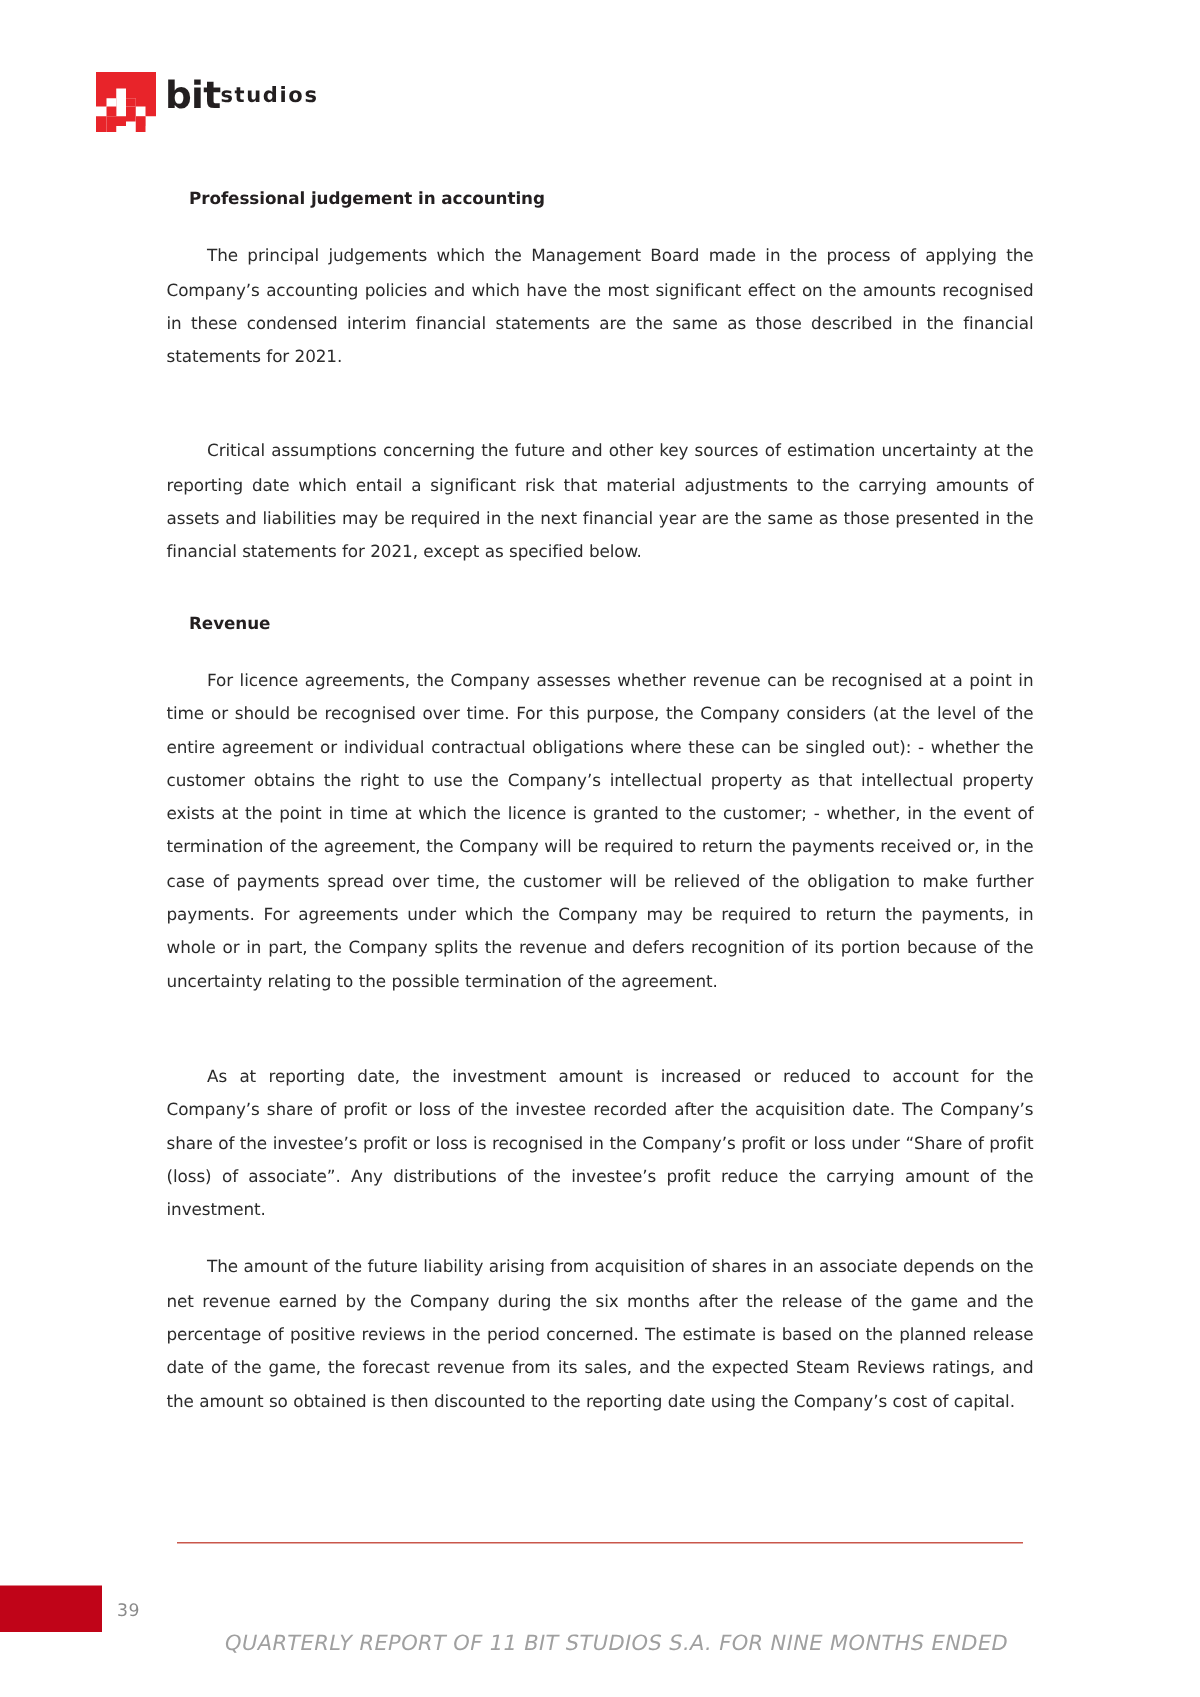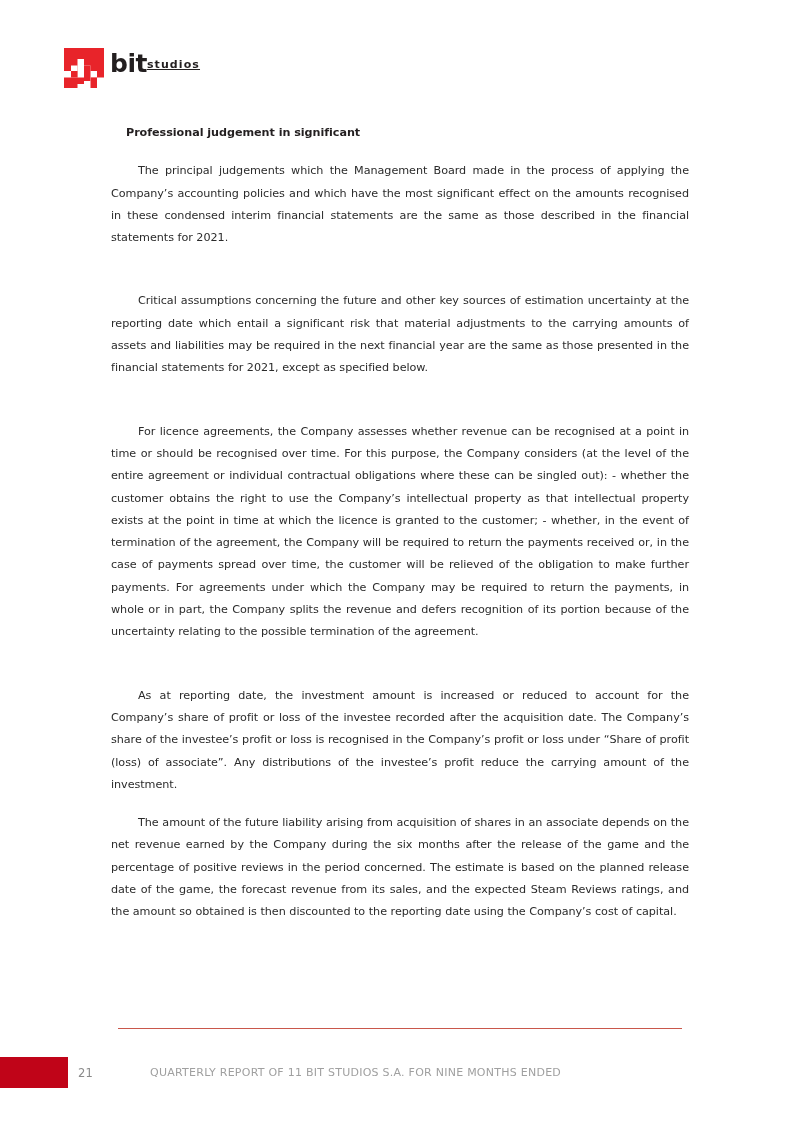--- a/index.html
+++ b/index.html
@@ -45,26 +45,25 @@
   #logo-word-bit {
     font-family: "DejaVu Sans", sans-serif;
     font-size: 25px;
     font-weight: 700;
     letter-spacing: -0.5px;
     color: #231f20;
     line-height: 0.92;
   }
   #logo-word-studios {
     font-family: "DejaVu Sans", sans-serif;
-    font-size: 11px;
+    font-size: 14px;
     font-weight: 700;
     letter-spacing: 1.1px;
     color: #231f20;
     margin-top: 1px;
-    text-decoration: underline;
   }
 
   
   #doc-body {
     position: absolute;
     left: 95px;
     top: 122px;
     width: 610px;
   }
   .doc-heading {
@@ -120,26 +119,27 @@
     left: 78px;
     top: 1066px;
     font-family: "DejaVu Sans", sans-serif;
     font-size: 11.5px;
     color: #8a8a8a;
     letter-spacing: 0.3px;
   }
   #footer-title {
     position: absolute;
     left: 150px;
-    top: 1066px;
+    top: 1088px;
     font-family: "DejaVu Sans", sans-serif;
-    font-size: 11px;
+    font-size: 14px;
     color: #a0a0a0;
     letter-spacing: 0.25px;
     white-space: nowrap;
+    font-style: italic;
   }
 </style>
 </head>
 <body>
 
 <div id="logo-block">
   <div id="logo-mark">
     <svg width="40" height="40" viewBox="0 0 40 40" aria-hidden="true">
       <path d="M0 0 H40 V40 H0 Z" fill="#e8242a"></path>
 
@@ -156,34 +156,35 @@
     </svg>
   </div>
   <div id="logo-wordmark">
     <span id="logo-word-bit">bit</span>
     <span id="logo-word-studios">studios</span>
   </div>
 </div>
 
 <div id="doc-body">
 
-  <h2 class="doc-heading">Professional judgement in significant</h2>
+  <h2 class="doc-heading">Professional judgement in accounting</h2>
   <p class="doc-para">The principal judgements which the Management Board made in the process of applying the Company’s accounting policies and which have the most significant effect on the amounts recognised in these condensed interim financial statements are the same as those described in the financial statements for 2021.</p>
 
   <div class="spacer-sm"></div>
 
   <p class="doc-para">Critical assumptions concerning the future and other key sources of estimation uncertainty at the reporting date which entail a significant risk that material adjustments to the carrying amounts of assets and liabilities may be required in the next financial year are the same as those presented in the financial statements for 2021, except as specified below.</p>
 
   <div class="spacer-sm"></div>
 
+  <h2 class="doc-heading">Revenue</h2>
   <p class="doc-para">For licence agreements, the Company assesses whether revenue can be recognised at a point in time or should be recognised over time. For this purpose, the Company considers (at the level of the entire agreement or individual contractual obligations where these can be singled out): - whether the customer obtains the right to use the Company’s intellectual property as that intellectual property exists at the point in time at which the licence is granted to the customer; - whether, in the event of termination of the agreement, the Company will be required to return the payments received or, in the case of payments spread over time, the customer will be relieved of the obligation to make further payments. For agreements under which the Company may be required to return the payments, in whole or in part, the Company splits the revenue and defers recognition of its portion because of the uncertainty relating to the possible termination of the agreement.</p>
 
   <div class="spacer-sm"></div>
 
   <p class="doc-para">As at reporting date, the investment amount is increased or reduced to account for the Company’s share of profit or loss of the investee recorded after the acquisition date. The Company’s share of the investee’s profit or loss is recognised in the Company’s profit or loss under “Share of profit (loss) of associate”. Any distributions of the investee’s profit reduce the carrying amount of the investment.</p>
   <p class="doc-para">The amount of the future liability arising from acquisition of shares in an associate depends on the net revenue earned by the Company during the six months after the release of the game and the percentage of positive reviews in the period concerned. The estimate is based on the planned release date of the game, the forecast revenue from its sales, and the expected Steam Reviews ratings, and the amount so obtained is then discounted to the reporting date using the Company’s cost of capital.</p>
 
 </div>
 
 <div id="footer-rule"></div>
 <div id="footer-redblock"></div>
-<div id="footer-pagenum">21</div>
+<div id="footer-pagenum">39</div>
 <div id="footer-title">QUARTERLY REPORT OF 11 BIT STUDIOS S.A. FOR NINE MONTHS ENDED</div>
 
 </body></html>

